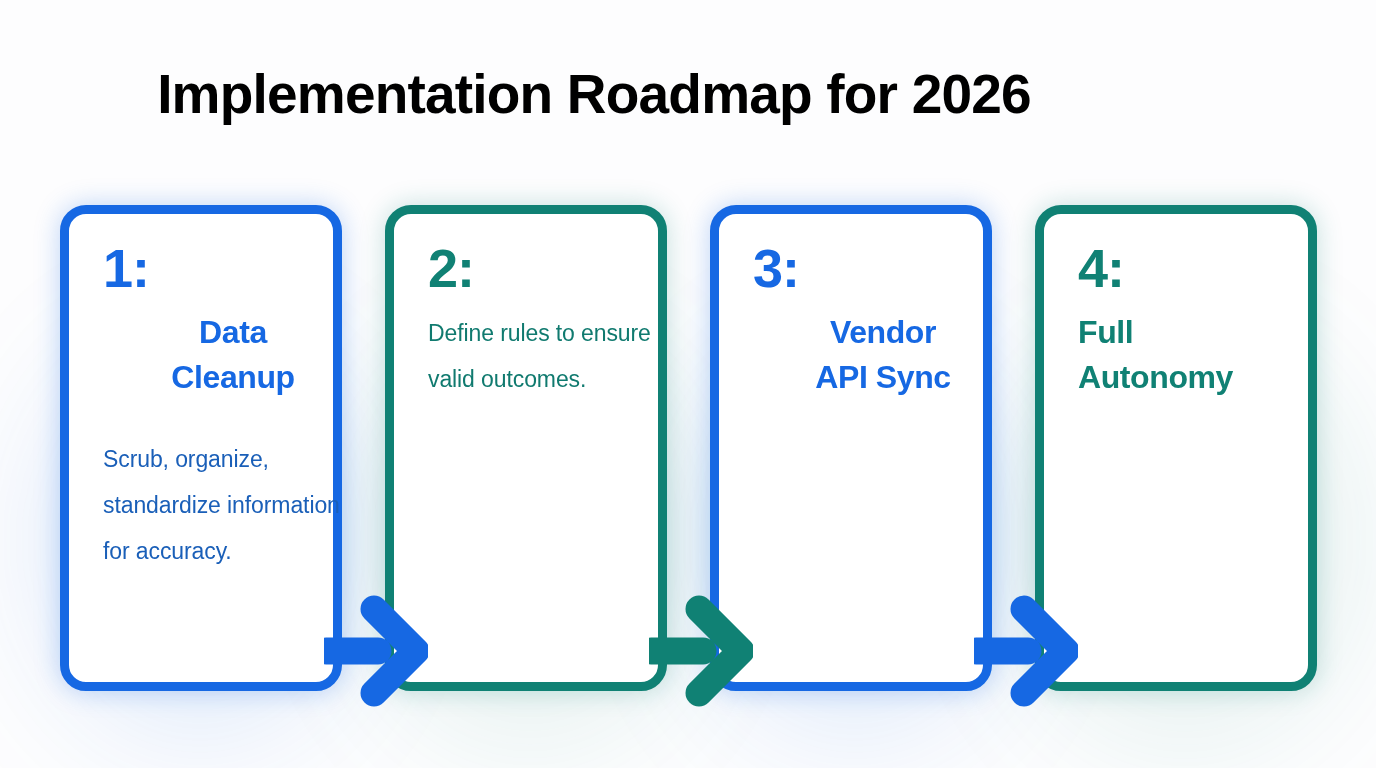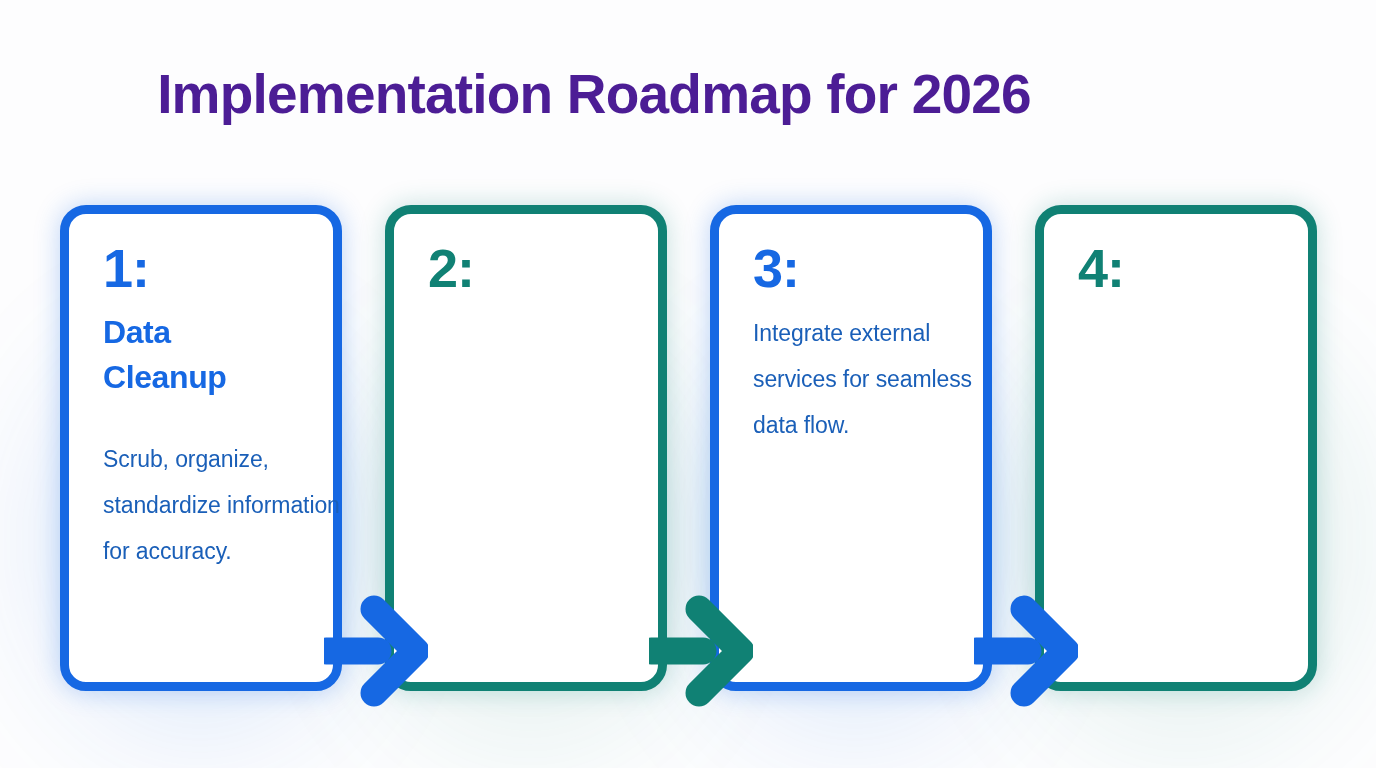--- a/index.html
+++ b/index.html
@@ -29,21 +29,21 @@
 
   .page-title {
     position: absolute;
     left: 0;
     top: 62px;
     width: 1188px;
     text-align: center;
     font-size: 55px;
     font-weight: 700;
     letter-spacing: -0.8px;
-    color: #4c1d95;
+    color: #000000;
     white-space: nowrap;
   }
 
   .steps {
     position: absolute;
     left: 0;
     top: 205px;
     width: 1376px;
     height: 486px;
   }
@@ -88,21 +88,21 @@
     white-space: pre-line;
   }
   .step-desc {
     font-size: 23px;
     font-weight: 400;
     line-height: 46px;
     letter-spacing: -0.1px;
   }
 
   .tone-blue .step-number { color: #1668e3; }
-  .tone-blue .step-title  { color: #1668e3; }
+  .tone-blue .step-title  { color: #1668e3; text-align: center; }
   .tone-blue .step-desc   { color: #1a5fb8; }
   .tone-teal .step-number { color: #108174; }
   .tone-teal .step-title  { color: #108174; }
   .tone-teal .step-desc   { color: #107a6f; }
 
   .arrow {
     position: absolute;
     top: 384px;
     width: 104px;
     height: 124px;
@@ -130,33 +130,37 @@
       <div class="step-number">1:</div>
       <div class="step-title">Data
 Cleanup</div>
       <div class="step-desc">Scrub, organize, standardize information for accuracy.</div>
     </div>
   </div>
 
   <div class="card card-2 tone-teal">
     <div class="card-body">
       <div class="step-number">2:</div>
+      <div class="step-desc">Define rules to ensure valid outcomes.</div>
     </div>
   </div>
 
   <div class="card card-3 tone-blue">
     <div class="card-body">
       <div class="step-number">3:</div>
-      <div class="step-desc">Integrate external services for seamless data flow.</div>
+      <div class="step-title">Vendor
+API Sync</div>
     </div>
   </div>
 
   <div class="card card-4 tone-teal">
     <div class="card-body">
       <div class="step-number">4:</div>
+      <div class="step-title">Full
+Autonomy</div>
     </div>
   </div>
 
   <div class="arrow arrow-1">
     <svg viewBox="0 0 104 124" xmlns="http://www.w3.org/2000/svg">
       <path d="M2 62 L54 62 M50 20 L92 62 L50 104" fill="none" stroke="#1668e3" stroke-width="27" stroke-linecap="round" stroke-linejoin="round"></path>
     </svg>
   </div>
 
   <div class="arrow arrow-2">

